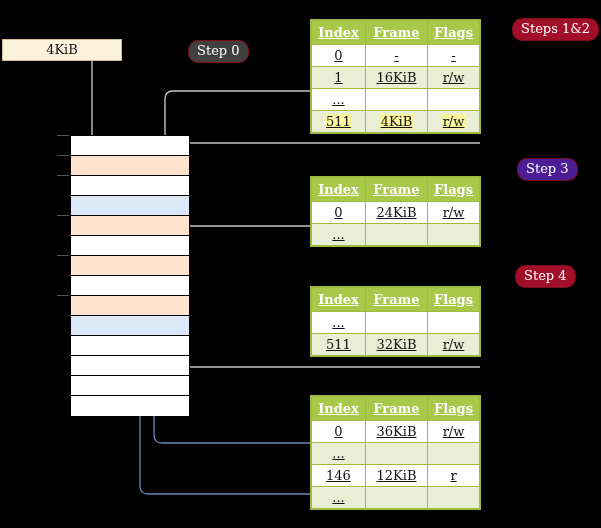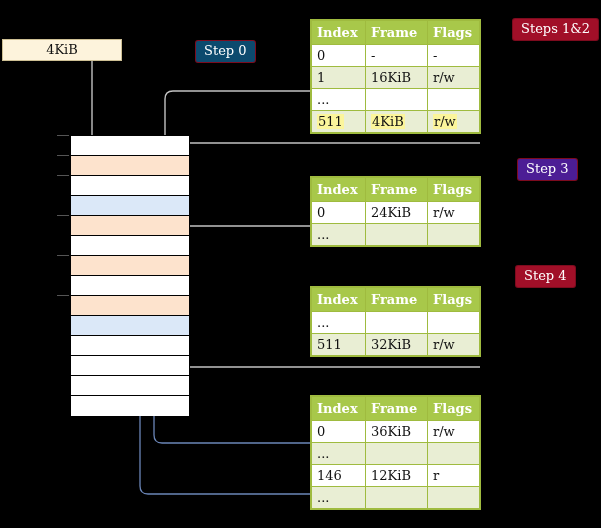--- a/index.html
+++ b/index.html
@@ -9,21 +9,21 @@
 
   
   .badge{
     position:absolute;
     background:#a10f28;
     color:#ffffff;
     font-family:"DejaVu Serif", serif;
     font-size:13px;
     line-height:16px;
     padding:2px 8px 3px 8px;
-    border-radius:2px;
+    border-radius:9px;
     white-space:nowrap;
     box-shadow:0 0 0 1px #7d0b1e;
     text-align:center;
   }
 
   
   .kib-box{
     position:absolute;
     left:2px; top:39px;
     width:118px; height:20px;
@@ -48,25 +48,26 @@
     position:absolute;
     border-collapse:collapse;
     background:#fff;
     font-family:"DejaVu Serif", serif;
     font-size:13px;
     box-shadow:0 0 0 1px #9fbb3f;
   }
   .ptable td,.ptable th{
     border:1px solid #9fbb3f;
     padding:1px 5px 2px 5px;
-    text-align:left;
+    text-align:center;
     height:22px;
     box-sizing:border-box;
     color:#111;
     font-weight:normal;
+    text-decoration:underline;
   }
   .ptable th{
     background:#a8c84a;
     color:#ffffff;
     font-weight:bold;
     height:24px;
   }
   .ptable tr.alt td{background:#e9eed4;}
   .ptable tr.norm td{background:#ffffff;}
   .hl{background:#fbf59b;padding:0 1px;}
@@ -122,21 +123,21 @@
       <div class="memrow" style="background: rgb(255, 255, 255);"></div>
       <div class="memrow" style="background: rgb(253, 227, 205);"></div>
       <div class="memrow" style="background: rgb(219, 232, 248);"></div>
       <div class="memrow" style="background: rgb(255, 255, 255);"></div>
       <div class="memrow" style="background: rgb(255, 255, 255);"></div>
       <div class="memrow" style="background: rgb(255, 255, 255);"></div>
       <div class="memrow" style="background: rgb(255, 255, 255);"></div>
     </div>
 
   <div id="badges">
-      <div class="badge" style="left: 189px; top: 41px; background: #0c4a6e; margin-left: 7px;">Step 0</div>
+      <div class="badge" style="left: 189px; top: 41px; background: #404040;">Step 0</div>
       <div class="badge" style="left: 513px; top: 19px; background: rgb(161, 15, 40);">Steps 1&amp;2</div>
       <div class="badge" style="left: 518px; top: 159px; background: #4c1d95;">Step 3</div>
       <div class="badge" style="left: 516px; top: 266px; background: rgb(161, 15, 40);">Step 4</div>
     </div>
 
   <div id="tables">
       <table class="ptable" style="left: 311px; top: 20px;">
         <thead>
           <tr>
             <th class="c-idx">Index</th>

